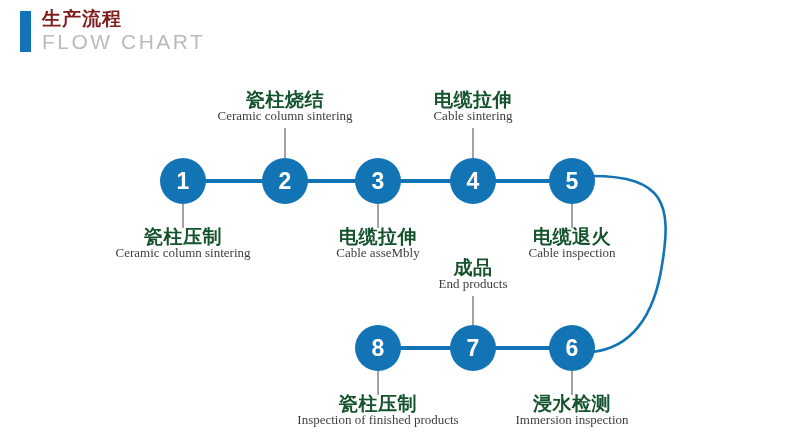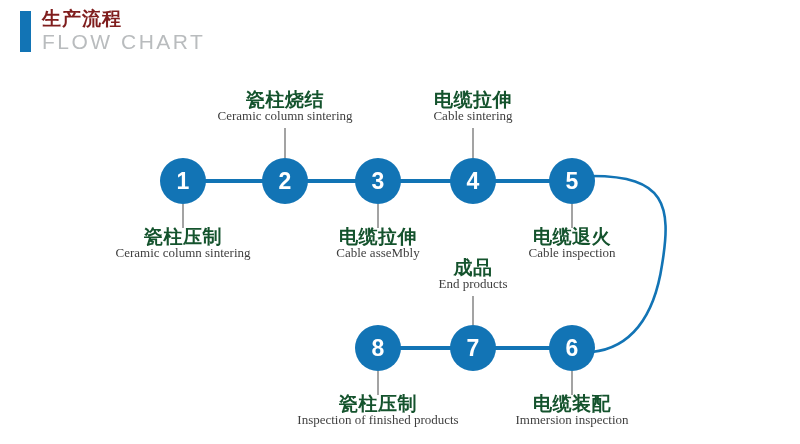--- a/index.html
+++ b/index.html
@@ -172,21 +172,21 @@
       <div class="cn">电缆拉伸</div>
       <div class="en">Cable sintering</div>
     </div>
 
     <div class="label" style="left:482px; top:228px; width:180px;">
       <div class="cn">电缆退火</div>
       <div class="en">Cable inspection</div>
     </div>
 
     <div class="label" style="left:472px; top:395px; width:200px;">
-      <div class="cn">电缆装配</div>
+      <div class="cn">浸水检测</div>
       <div class="en">Immersion inspection</div>
     </div>
 
     <div class="label" style="left:383px; top:259px; width:180px;text-align:center;">
       <div class="cn">成品</div>
       <div class="en">End products</div>
     </div>
 
     <div class="label" style="left:258px; top:395px; width:240px;">
       <div class="cn">瓷柱压制</div>

